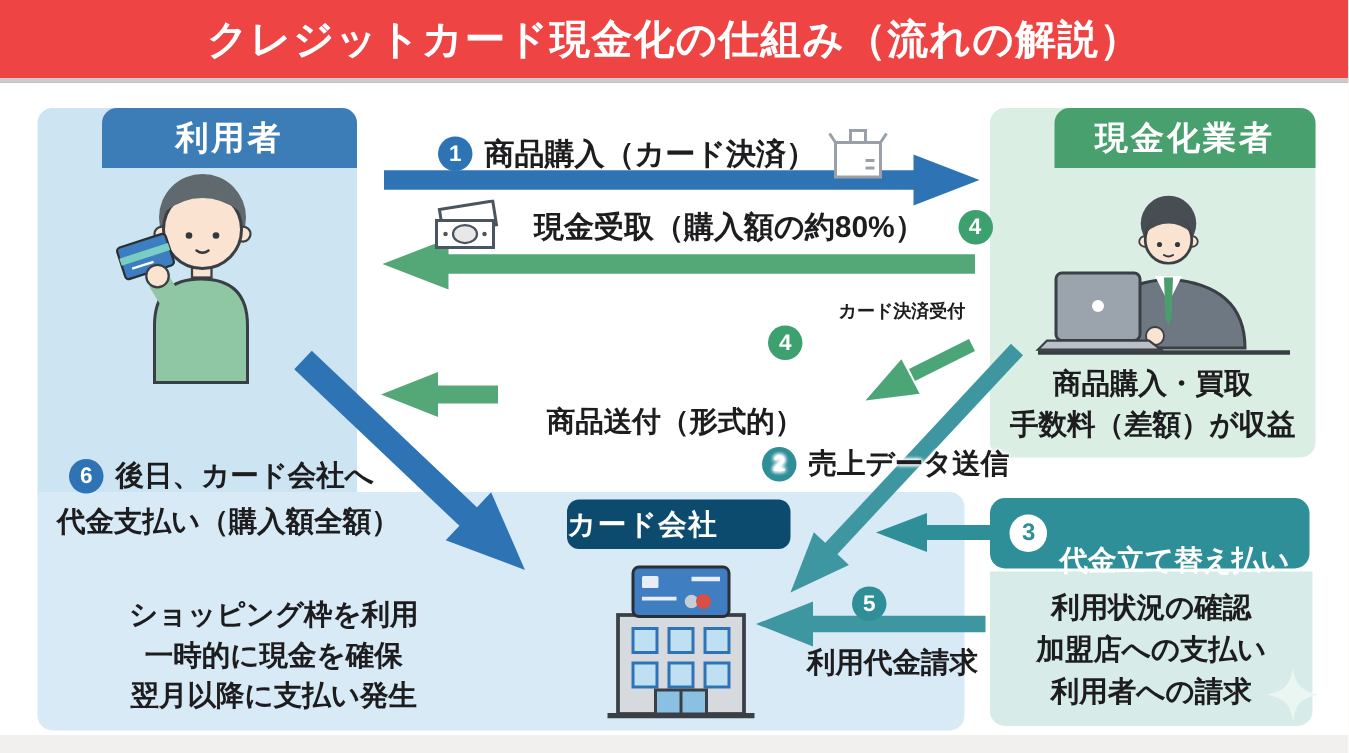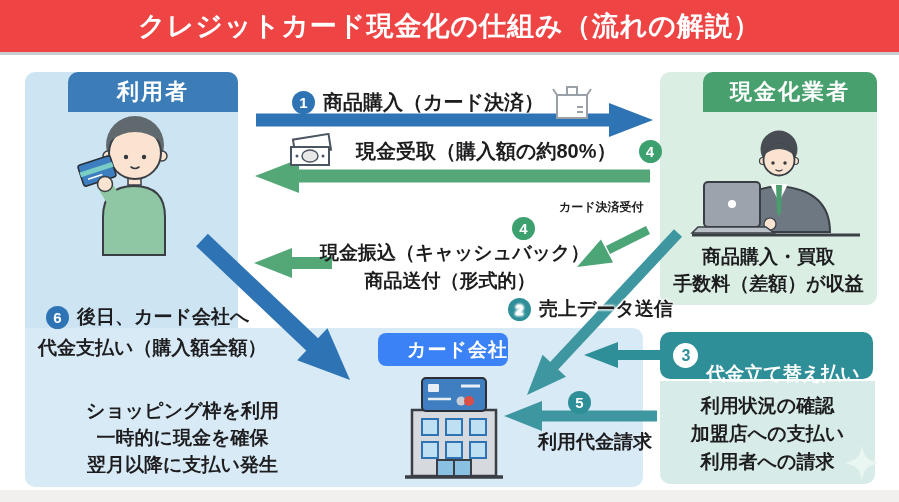--- a/index.html
+++ b/index.html
@@ -28,22 +28,22 @@
   .vendor-panel{left:660px;top:72px;width:217px;height:233px;background:#daeee3;border-radius:10px;}
   .vendor-header{background:#48a06e;}
   .bottom-panel{left:25px;top:328px;width:618px;height:159px;background:#d8eaf6;border-radius:0 10px 10px 10px;}
   .mint-panel{left:660px;top:381px;width:215px;height:103px;background:#d7ece8;border-radius:0 0 10px 10px;}
   .step3-box{
     left:660px;top:332px;width:213px;height:47px;background:#2f8f99;border-radius:10px;
     display:flex;align-items:center;justify-content:center;gap:8px;z-index:3;
   }
   .step3-box .lbl{color:#fff;font-size:19px;font-weight:bold;margin-top:36px;}
   .cardco-box{
-    left:378px;top:333px;width:130px;height:33px;background:#3b82f6;border-radius:8px;
-    display:flex;align-items:center;justify-content:flex-end;z-index:3;
+    left:378px;top:333px;width:149px;height:33px;background:#0c4a6e;border-radius:8px;
+    display:flex;align-items:center;justify-content:flex-start;z-index:3;
   }
   .cardco-box span{color:#fff;font-size:19px;font-weight:bold;letter-spacing:1px;}
   
   .num{
     width:23px;height:23px;border-radius:50%;flex:0 0 23px;
     display:flex;align-items:center;justify-content:center;
     color:#fff;font-size:15px;font-weight:bold;line-height:1;
   }
   .num-blue{background:#2e74b5;}
   .num-green{background:#3da06f;}
@@ -225,21 +225,20 @@
       <rect x="3" y="14" width="38" height="18" fill="#ffffff" stroke="#4a5560" stroke-width="2"></rect>
       <ellipse cx="22" cy="23" rx="8" ry="6" fill="#e8e8e8" stroke="#4a5560" stroke-width="1.5"></ellipse>
       <circle cx="9" cy="23" r="1.5" fill="#4a5560"></circle>
         <circle cx="35" cy="23" r="1.5" fill="#4a5560"></circle>
     </svg>
     <span class="lbl-lg">現金受取（購入額の約80%）</span>
     <div class="num num-green">4</div>
   </div>
 
   <div class="abs num num-green" style="left:512px;top:217px;z-index:3;">4</div>
-  <div class="abs lbl-md center" style="left:320px;top:240px;width:260px;z-index:3;">現金振込（キャッシュバック）</div>
   <div class="abs lbl-md center" style="left:320px;top:268px;width:260px;z-index:3;">商品送付（形式的）</div>
 
   <div class="abs lbl-sm halo" style="left:559px;top:199px;z-index:3;">カード決済受付</div>
 
   <div class="abs row halo" style="left:508px;top:296px;">
     <div class="num num-teal">2</div>
     <span class="lbl-md halo">売上データ送信</span>
   </div>
 
   <div class="abs cardco-box">

